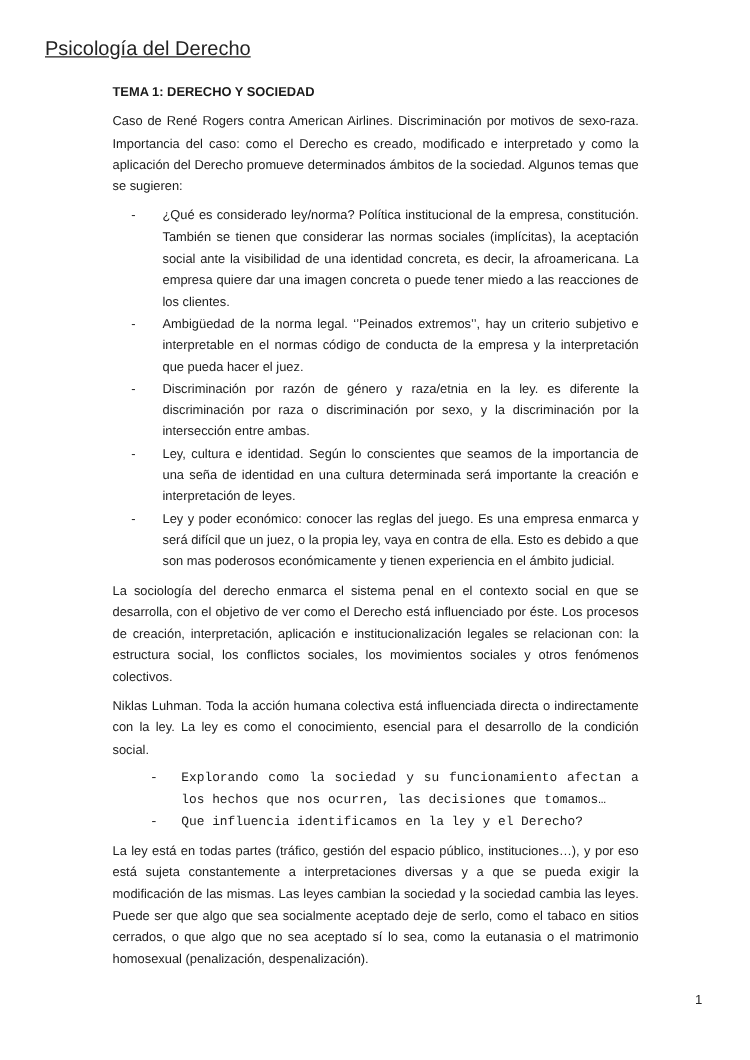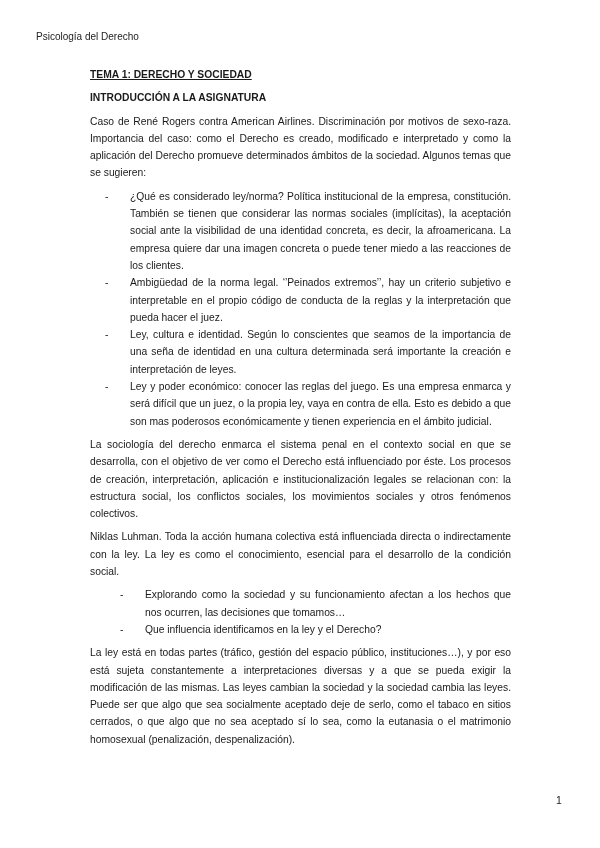--- a/index.html
+++ b/index.html
@@ -2,59 +2,59 @@
 <html><head>
   <meta charset="utf-8">
   <style>
     html, body { margin: 0; padding: 0; background: #ffffff; }
     body {
       width: 600px; height: 848px; position: relative; overflow: hidden;
       font-family: "Liberation Sans", sans-serif; color: #1a1a1a;
     }
     .page-header {
       position: absolute; left: 36px; top: 31px;
-      font-size: 10px; color: #222;
+      font-size: 16px; color: #222; text-decoration: underline;
     }
     .content {
       position: absolute; left: 90px; top: 66px; width: 421px;
       font-size: 10.3px; line-height: 17.3px;
     }
     .title {
-      font-weight: bold; text-decoration: underline; margin: 0 0 6px 0;
+      font-weight: bold; margin: 0 0 6px 0;
       font-size: 10.3px;
     }
     .subtitle { font-weight: bold; margin: 0 0 6px 0; font-size: 10.3px; }
     p { margin: 0 0 6px 0; text-align: justify; }
     ul.dash { list-style: none; margin: 0 0 6px 0; padding: 0; }
     ul.dash li { position: relative; padding-left: 40px; text-align: justify; }
     ul.dash li::before {
       content: "-"; position: absolute; left: 15px; top: 0;
     }
-    ul.dash.indent li { padding-left: 55px; }
+    ul.dash.indent li { padding-left: 55px; font-family: Liberation Mono, monospace; }
     ul.dash.indent li::before { left: 30px; }
     .bold { font-weight: normal; }
     .italic { font-style: italic; }
     .page-number {
       position: absolute; left: 556px; top: 794px; font-size: 10.5px; color: #222;
     }
   </style>
 </head>
 <body>
 
 <div class="page-header">Psicología del Derecho</div>
 
 <div class="content">
   <div class="title">TEMA 1: DERECHO Y SOCIEDAD</div>
-  <div class="subtitle">INTRODUCCIÓN A LA ASIGNATURA</div>
 
   <p>Caso de René Rogers contra American Airlines. Discriminación por motivos de sexo-raza. Importancia del caso: como el Derecho es creado, modificado e interpretado y como la aplicación del Derecho promueve determinados ámbitos de la sociedad. Algunos temas que se sugieren:</p>
 
   <ul class="dash">
     <li>¿Qué es considerado ley/norma? Política institucional de la empresa, constitución. También se tienen que considerar las normas sociales (implícitas), la aceptación social ante la visibilidad de una identidad concreta, es decir, la afroamericana. La empresa quiere dar una imagen concreta o puede tener miedo a las reacciones de los clientes.</li>
-    <li>Ambigüedad de la norma legal. ‘’Peinados extremos’’, hay un criterio subjetivo e interpretable en el propio código de conducta de la reglas y la interpretación que pueda hacer el juez.</li>
+    <li>Ambigüedad de la norma legal. ‘’Peinados extremos’’, hay un criterio subjetivo e interpretable en el normas código de conducta de la empresa y la interpretación que pueda hacer el juez.</li>
+    <li>Discriminación por razón de género y raza/etnia en la ley. es diferente la discriminación por raza o discriminación por sexo, y la discriminación por la intersección entre ambas.</li>
     <li>Ley, cultura e identidad. Según lo conscientes que seamos de la importancia de una seña de identidad en una cultura determinada será importante la creación e interpretación de leyes.</li>
     <li>Ley y poder económico: conocer las reglas del juego. Es una empresa enmarca y será difícil que un juez, o la propia ley, vaya en contra de ella. Esto es debido a que son mas poderosos económicamente y tienen experiencia en el ámbito judicial.</li>
   </ul>
 
   <p>La sociología del derecho enmarca el sistema penal en el contexto social en que se desarrolla, con el objetivo de ver como el Derecho está influenciado por éste. Los procesos de creación, interpretación, aplicación e institucionalización legales se relacionan con: la estructura social, los conflictos sociales, los movimientos sociales y otros fenómenos colectivos.</p>
 
   <p><span class="bold">Niklas Luhman</span><span>. Toda la acción humana colectiva está influenciada directa o indirectamente con la ley. La ley es como el conocimiento, esencial para el desarrollo de la condición social.</span></p>
 
 
   <ul class="dash indent">

